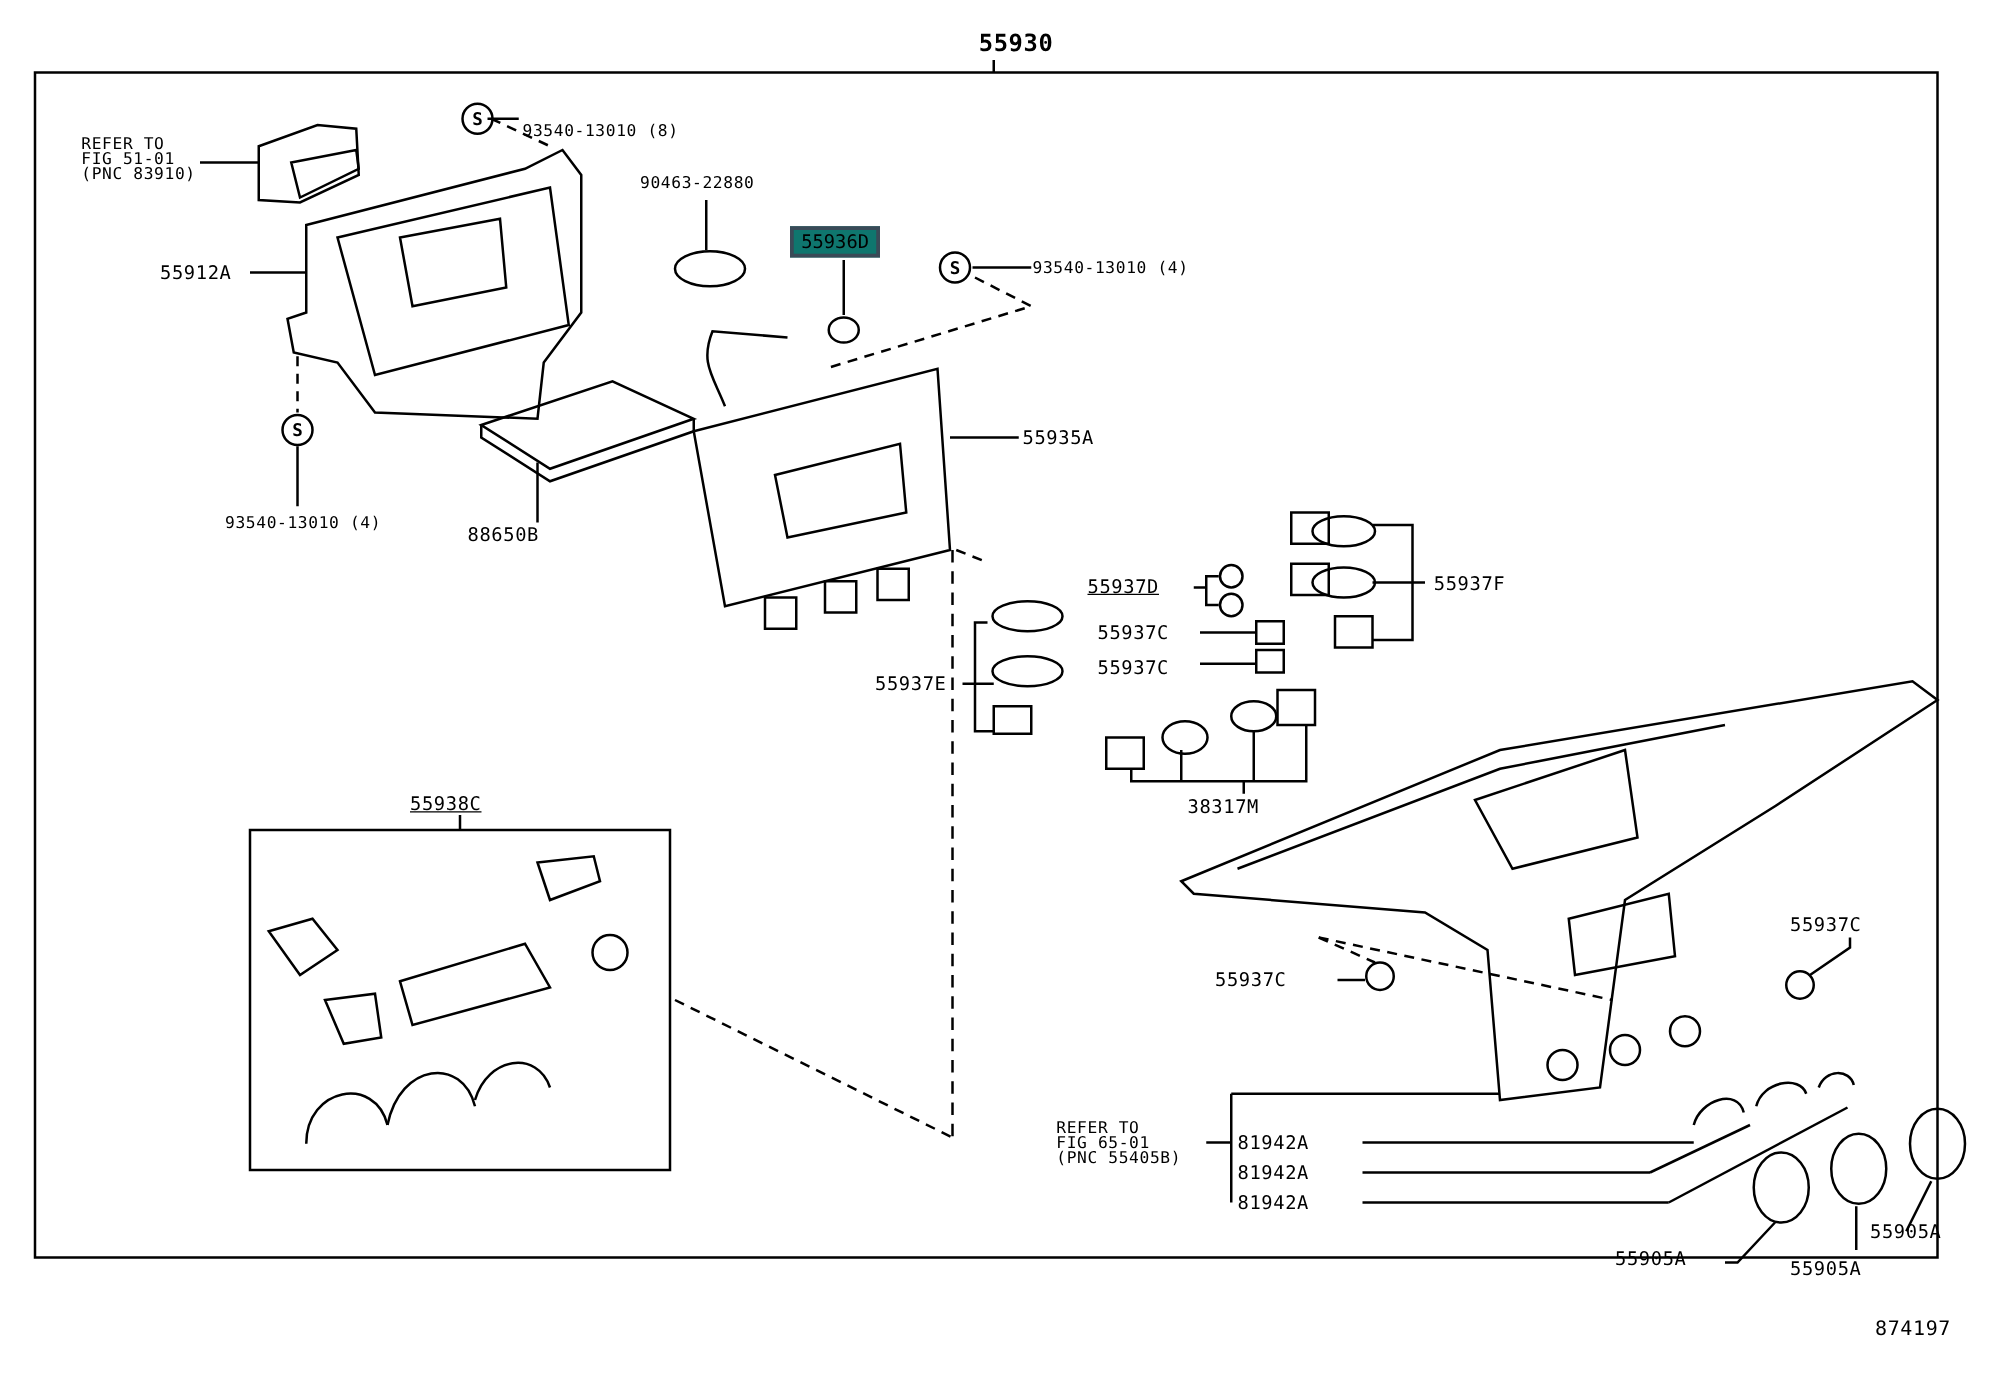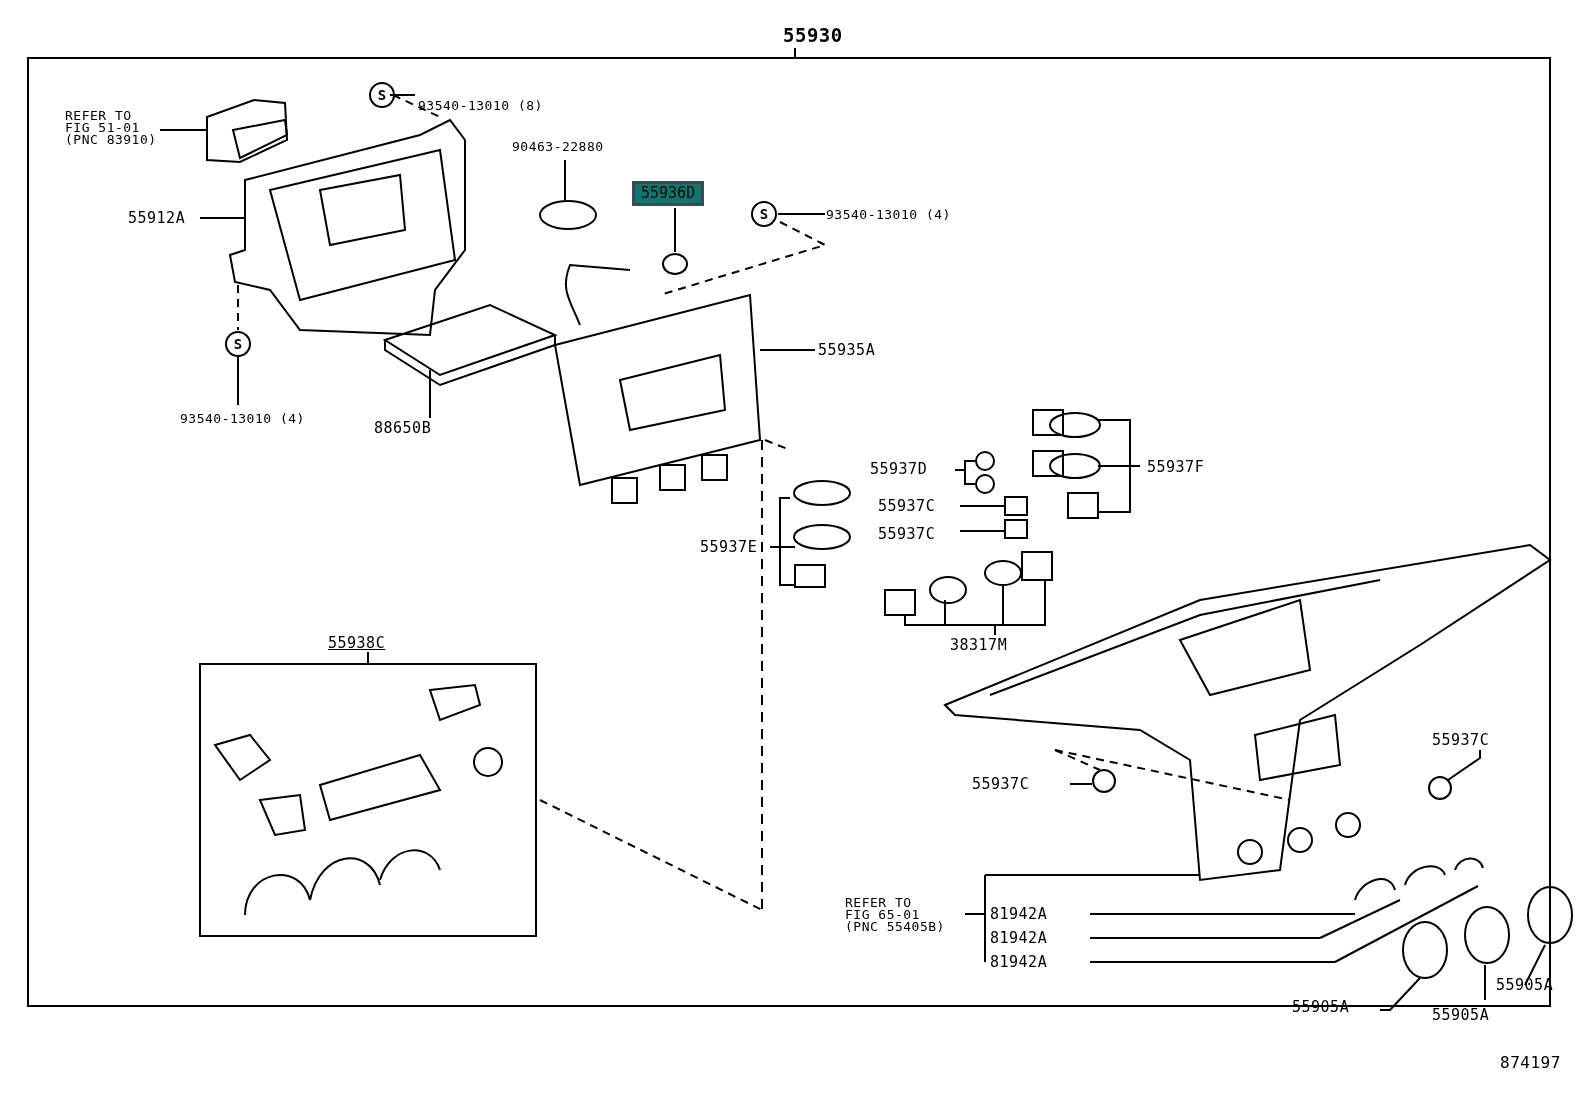--- a/index.html
+++ b/index.html
@@ -183,21 +183,21 @@
 <span>(PNC 83910)</span></div>
 
 <span class="lbl small" style="left:418px;top:99px;">93540-13010 (8)</span>
 <span class="lbl small" style="left:826px;top:208px;">93540-13010 (4)</span>
 <span class="lbl small" style="left:180px;top:412px;">93540-13010 (4)</span>
 <span class="lbl small" style="left:512px;top:140px;">90463-22880</span>
 <span class="boxed" style="left:632px;top:181px;">55936D</span>
 <span class="lbl" style="left:128px;top:211px;">55912A</span>
 <span class="lbl" style="left:374px;top:421px;">88650B</span>
 <span class="lbl" style="left:818px;top:343px;">55935A</span>
-<span class="lbl" style="left:870px;top:462px;">55937D</span>
+<span class="lbl" style="left:870px;top:462px;text-decoration:underline;">55937D</span>
 <span class="lbl" style="left:878px;top:499px;">55937C</span>
 <span class="lbl" style="left:878px;top:527px;">55937C</span>
 <span class="lbl" style="left:1147px;top:460px;">55937F</span>
 <span class="lbl" style="left:700px;top:540px;">55937E</span>
 <span class="lbl" style="left:950px;top:638px;">38317M</span>
 <span class="lbl" style="left:328px;top:636px;text-decoration:underline;">55938C</span>
 <span class="lbl" style="left:972px;top:777px;">55937C</span>
 <span class="lbl" style="left:1432px;top:733px;">55937C</span>
 
 <div class="multi" style="left:845px;top:897px;"><span>REFER TO</span>

